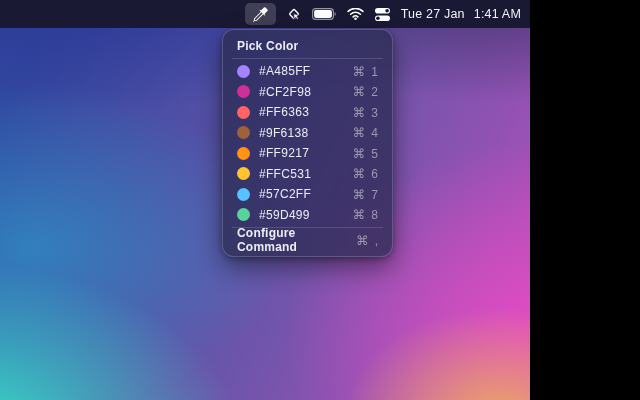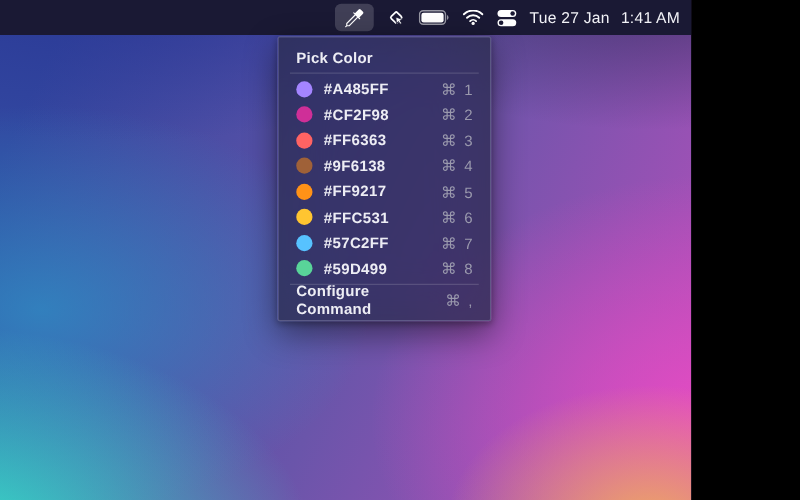--- a/index.html
+++ b/index.html
@@ -1,19 +1,18 @@
 <!DOCTYPE html>
 <html><head>
 <meta charset="utf-8">
 <style>
   html,body{margin:0;padding:0;background:#000;}
   .screen{
     position:relative;width:530px;height:400px;overflow:hidden;
     font-family:"Liberation Sans","DejaVu Sans",sans-serif;
-    padding-left:23px;
     -webkit-font-smoothing:antialiased;
   }
   
   .wallpaper{
     position:absolute;inset:0;
     background-color:#4a55a5;
     background-image:
       radial-gradient(ellipse 42% 40% at 94% 105%, rgba(240,173,93,.95), rgba(240,173,93,0) 70%),
       radial-gradient(ellipse 80% 78% at 104% 84%, rgba(234,75,196,.92), rgba(234,75,196,0) 63%),
       radial-gradient(ellipse 86% 72% at -8% 110%, rgba(52,244,206,.97), rgba(52,244,206,0) 62%),
@@ -35,29 +34,29 @@
   .mb-icon svg{display:block;}
   .clock{display:flex;gap:9px;font-size:12.5px;font-weight:500;letter-spacing:.2px;}
   
   .dropdown{
     position:absolute;left:222px;top:29px;width:171px;box-sizing:border-box;
     padding:6px 0 6px;
     background:rgba(43,45,76,.78);
     -webkit-backdrop-filter:blur(22px) saturate(160%);
     backdrop-filter:blur(22px) saturate(160%);
     border:1px solid rgba(150,150,190,.38);
-    border-radius:2px;
+    border-radius:12px;
     box-shadow:0 10px 26px rgba(0,0,0,.45),0 2px 6px rgba(0,0,0,.3);
     color:#ededf4;font-size:12px;
   }
   .dd-header{height:20px;line-height:20px;padding:0 14px;font-weight:700;letter-spacing:.2px;}
   .dd-sep{height:1px;background:rgba(255,255,255,.14);margin:2px 9px;}
   .dd-row{height:20.5px;display:flex;align-items:center;padding:0 14px;cursor:default;}
   .swatch{width:13px;height:13px;border-radius:50%;flex:0 0 13px;}
-  .hex-label{margin-left:9px;font-weight:700;letter-spacing:.3px;}
+  .hex-label{margin-left:9px;font-weight:400;letter-spacing:.3px;}
   .shortcut{margin-left:auto;display:flex;align-items:baseline;gap:6px;color:#9a99ad;font-size:12px;}
   .shortcut .mod{font-size:12.5px;}
   .dd-footer{height:20px;}
   .dd-footer .footer-label{font-weight:700;letter-spacing:.2px;}
 </style>
 </head>
 <body>
 
 <div class="screen">
   <div class="wallpaper"></div>

